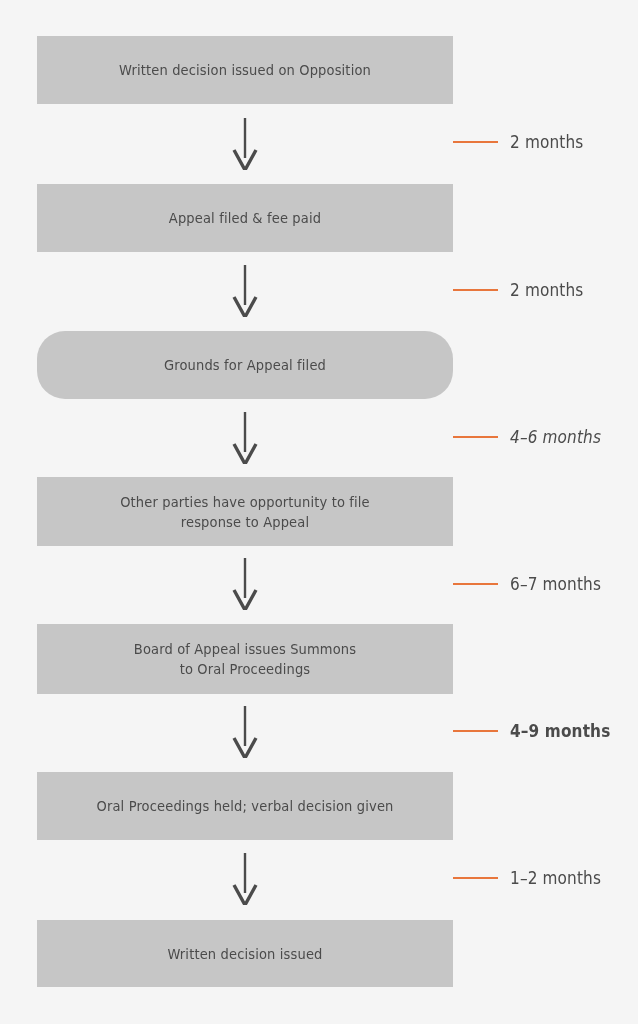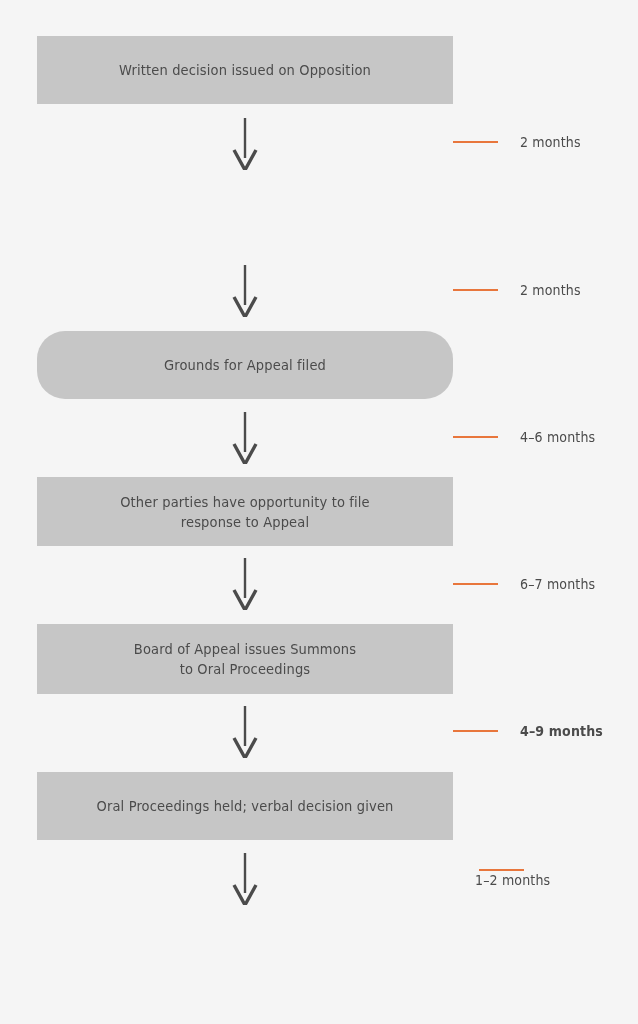--- a/index.html
+++ b/index.html
@@ -50,49 +50,55 @@
     left: 453px;
     height: 18px;
   }
   .duration-rule {
     width: 45px;
     height: 0;
     border-top: 2px solid #e8763c;
     flex: 0 0 auto;
   }
   .duration-text {
-    margin-left: 22px;
+    margin-left: 12px;
     color: #4b4b4b;
-    font-size: 14px;
+    font-size: 17px;
     line-height: 18px;
     letter-spacing: 0.15px;
     white-space: nowrap;
     font-stretch: condensed;
   }
 </style>
 </head>
 <body>
 
 <div id="flow" style="background: rgb(245, 245, 245);">
     <div class="node-box" style="top: 36px; height: 68px; background: rgb(198, 198, 198);">
       <div class="node-label" style="color: rgb(75, 75, 75);">Written decision issued on Opposition</div>
+    </div>
+    <div class="node-box" style="top: 184px; height: 68px; background: rgb(198, 198, 198);">
+      <div class="node-label" style="color: rgb(75, 75, 75);">Appeal filed &amp; fee paid</div>
     </div>
     <div class="node-box" style="top: 331px; height: 68px; background: rgb(198, 198, 198); border-radius: 28px;">
       <div class="node-label" style="color: rgb(75, 75, 75);">Grounds for Appeal filed</div>
     </div>
     <div class="node-box" style="top: 624px; height: 70px; background: rgb(198, 198, 198);">
       <div class="node-label" style="color: rgb(75, 75, 75);">Board of Appeal issues Summons
 to Oral Proceedings</div>
     </div>
     <div class="node-box" style="top: 477px; height: 69px; background: rgb(198, 198, 198);">
       <div class="node-label" style="color: rgb(75, 75, 75);">Other parties have opportunity to file
 response to Appeal</div>
     </div>
     <div class="node-box" style="top: 772px; height: 68px; background: rgb(198, 198, 198);">
       <div class="node-label" style="color: rgb(75, 75, 75);">Oral Proceedings held; verbal decision given</div>
+    </div>
+    <div class="node-box" style="top: 920px; height: 67px; background: rgb(198, 198, 198);">
+      <div class="node-label" style="color: rgb(75, 75, 75);">Written decision issued</div>
     </div>
     <div class="arrow" style="top: 118px; height: 52px;"><svg width="638" height="52" viewBox="0 0 638 52" xmlns="http://www.w3.org/2000/svg">
         <line x1="245" y1="0" x2="245" y2="40" stroke="#4b4b4b" stroke-width="2.4"></line>
         <path d="M 234 32 L 245 52 L 256 32" fill="none" stroke="#4b4b4b" stroke-width="3.4" stroke-linecap="butt" stroke-linejoin="miter"></path>
       </svg></div>
     <div class="arrow" style="top: 265px; height: 52px;"><svg width="638" height="52" viewBox="0 0 638 52" xmlns="http://www.w3.org/2000/svg">
         <line x1="245" y1="0" x2="245" y2="40" stroke="#4b4b4b" stroke-width="2.4"></line>
         <path d="M 234 32 L 245 52 L 256 32" fill="none" stroke="#4b4b4b" stroke-width="3.4" stroke-linecap="butt" stroke-linejoin="miter"></path>
       </svg></div>
     <div class="arrow" style="top: 412px; height: 52px;"><svg width="638" height="52" viewBox="0 0 638 52" xmlns="http://www.w3.org/2000/svg">
@@ -114,27 +120,27 @@
     <div class="duration" style="top: 133px;">
       <span class="duration-rule" style="border-top-color: rgb(232, 118, 60);"></span>
       <span class="duration-text" style="color: rgb(75, 75, 75);">2 months</span>
     </div>
     <div class="duration" style="top: 281px;">
       <span class="duration-rule" style="border-top-color: rgb(232, 118, 60);"></span>
       <span class="duration-text" style="color: rgb(75, 75, 75);">2 months</span>
     </div>
     <div class="duration" style="top: 428px;">
       <span class="duration-rule" style="border-top-color: rgb(232, 118, 60);"></span>
-      <span class="duration-text" style="color: rgb(75, 75, 75);">4–6 months</span>
+      <span class="duration-text" style="color: rgb(75, 75, 75); font-style: italic;">4–6 months</span>
     </div>
     <div class="duration" style="top: 575px;">
       <span class="duration-rule" style="border-top-color: rgb(232, 118, 60);"></span>
       <span class="duration-text" style="color: rgb(75, 75, 75);">6–7 months</span>
     </div>
     <div class="duration" style="top: 722px;">
       <span class="duration-rule" style="border-top-color: rgb(232, 118, 60);"></span>
       <span class="duration-text" style="color: rgb(75, 75, 75); font-weight: bold;">4–9 months</span>
     </div>
-    <div class="duration" style="top: 869px; flex-direction: column;">
+    <div class="duration" style="top: 869px;">
       <span class="duration-rule" style="border-top-color: rgb(232, 118, 60);"></span>
       <span class="duration-text" style="color: rgb(75, 75, 75);">1–2 months</span>
     </div>
   </div>
 
 </body></html>

